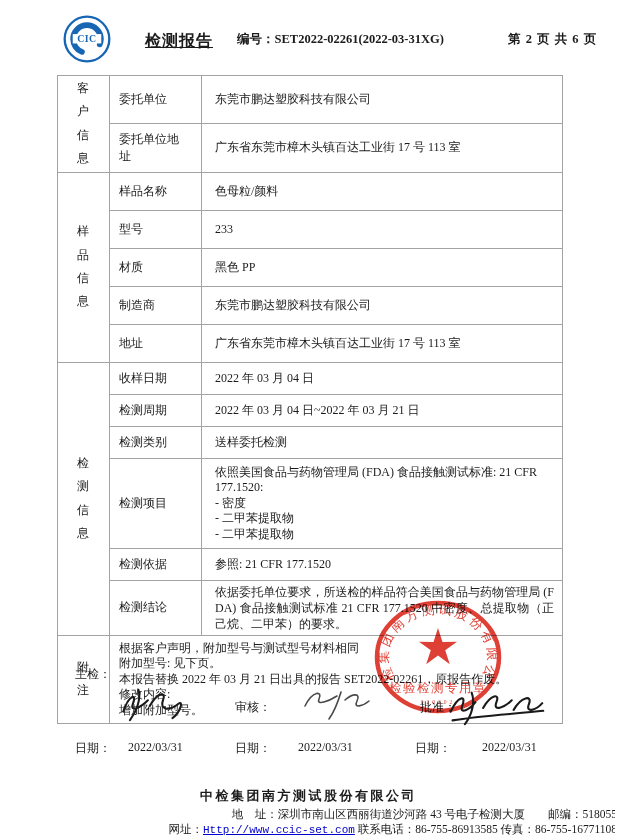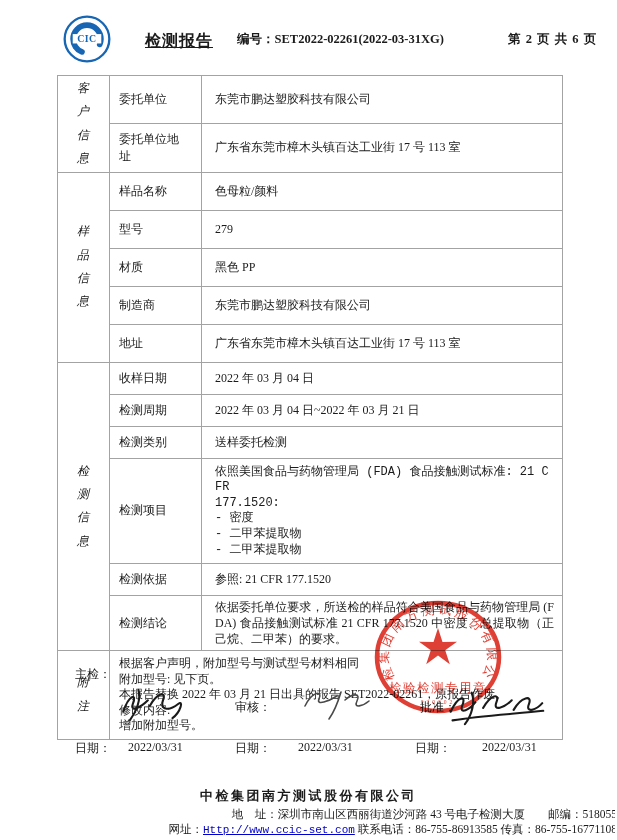--- a/index.html
+++ b/index.html
@@ -11,26 +11,26 @@
   
   .hdr-logo { position:absolute; left:60px; top:14px; }
   .hdr-title { position:absolute; left:145px; top:31px; font-size:16px; font-weight:bold; letter-spacing:1px;text-decoration:underline; }
   .hdr-no { position:absolute; left:237px; top:31px; font-size:12.5px; font-weight:bold; }
   .hdr-page { position:absolute; left:468px; top:31px; font-size:12.5px; font-weight:bold; letter-spacing:1px;margin-left:40px; }
   
   table.report { position:absolute; left:57px; top:75px; width:506px;
     border-collapse:collapse; table-layout:fixed; }
   table.report td { border:1px solid #a3a3a3; font-size:12px; vertical-align:middle; word-break:break-all; }
   .sec-cell { text-align:center; }
-  .sec-cell span { display:inline-block; width:2em; line-height:1.95; letter-spacing:1px;font-style:italic; }
+  .sec-cell span { display:inline-block; width:2em; line-height:1.95; letter-spacing:1px; }
   .lbl-cell { padding:0 16px 0 9px; }
   .val-cell { padding:2px 8px 2px 13px; }
   tr.h33 td { height:33px; }
   tr.h27 td { height:27px; }
-  .items-cell { padding:6px 8px 5px 13px; vertical-align:top;font-family:Liberation Mono, monospace; }
+  .items-cell { padding:6px 8px 5px 13px; vertical-align:top; }
   .items-cell div { line-height:15.6px; }
   .concl-cell { padding:3px 8px 3px 13px; line-height:16px; text-align:justify; }
   .notes-cell { padding:5px 10px 5px 9px; vertical-align:top;margin-top:48px; }
   .notes-cell div { line-height:15.5px; }
   
   .abs { position:absolute; font-size:12px; }
   .sig-svg { position:absolute; z-index:4; }
   
   .stamp { position:absolute; left:368px; top:595px; z-index:3;
     mix-blend-mode:multiply; opacity:0.92; }
@@ -78,21 +78,21 @@
       <td class="val-cell">广东省东莞市樟木头镇百达工业街 17 号 113 室</td>
     </tr>
 
     <tr class="h33">
       <td class="sec-cell" rowspan="5"><span>样品信息</span></td>
       <td class="lbl-cell">样品名称</td>
       <td class="val-cell">色母粒/颜料</td>
     </tr>
     <tr class="h33">
       <td class="lbl-cell">型号</td>
-      <td class="val-cell">279</td>
+      <td class="val-cell">233</td>
     </tr>
     <tr class="h33">
       <td class="lbl-cell">材质</td>
       <td class="val-cell">黑色 PP</td>
     </tr>
     <tr class="h33">
       <td class="lbl-cell">制造商</td>
       <td class="val-cell">东莞市鹏达塑胶科技有限公司</td>
     </tr>
     <tr class="h33">

